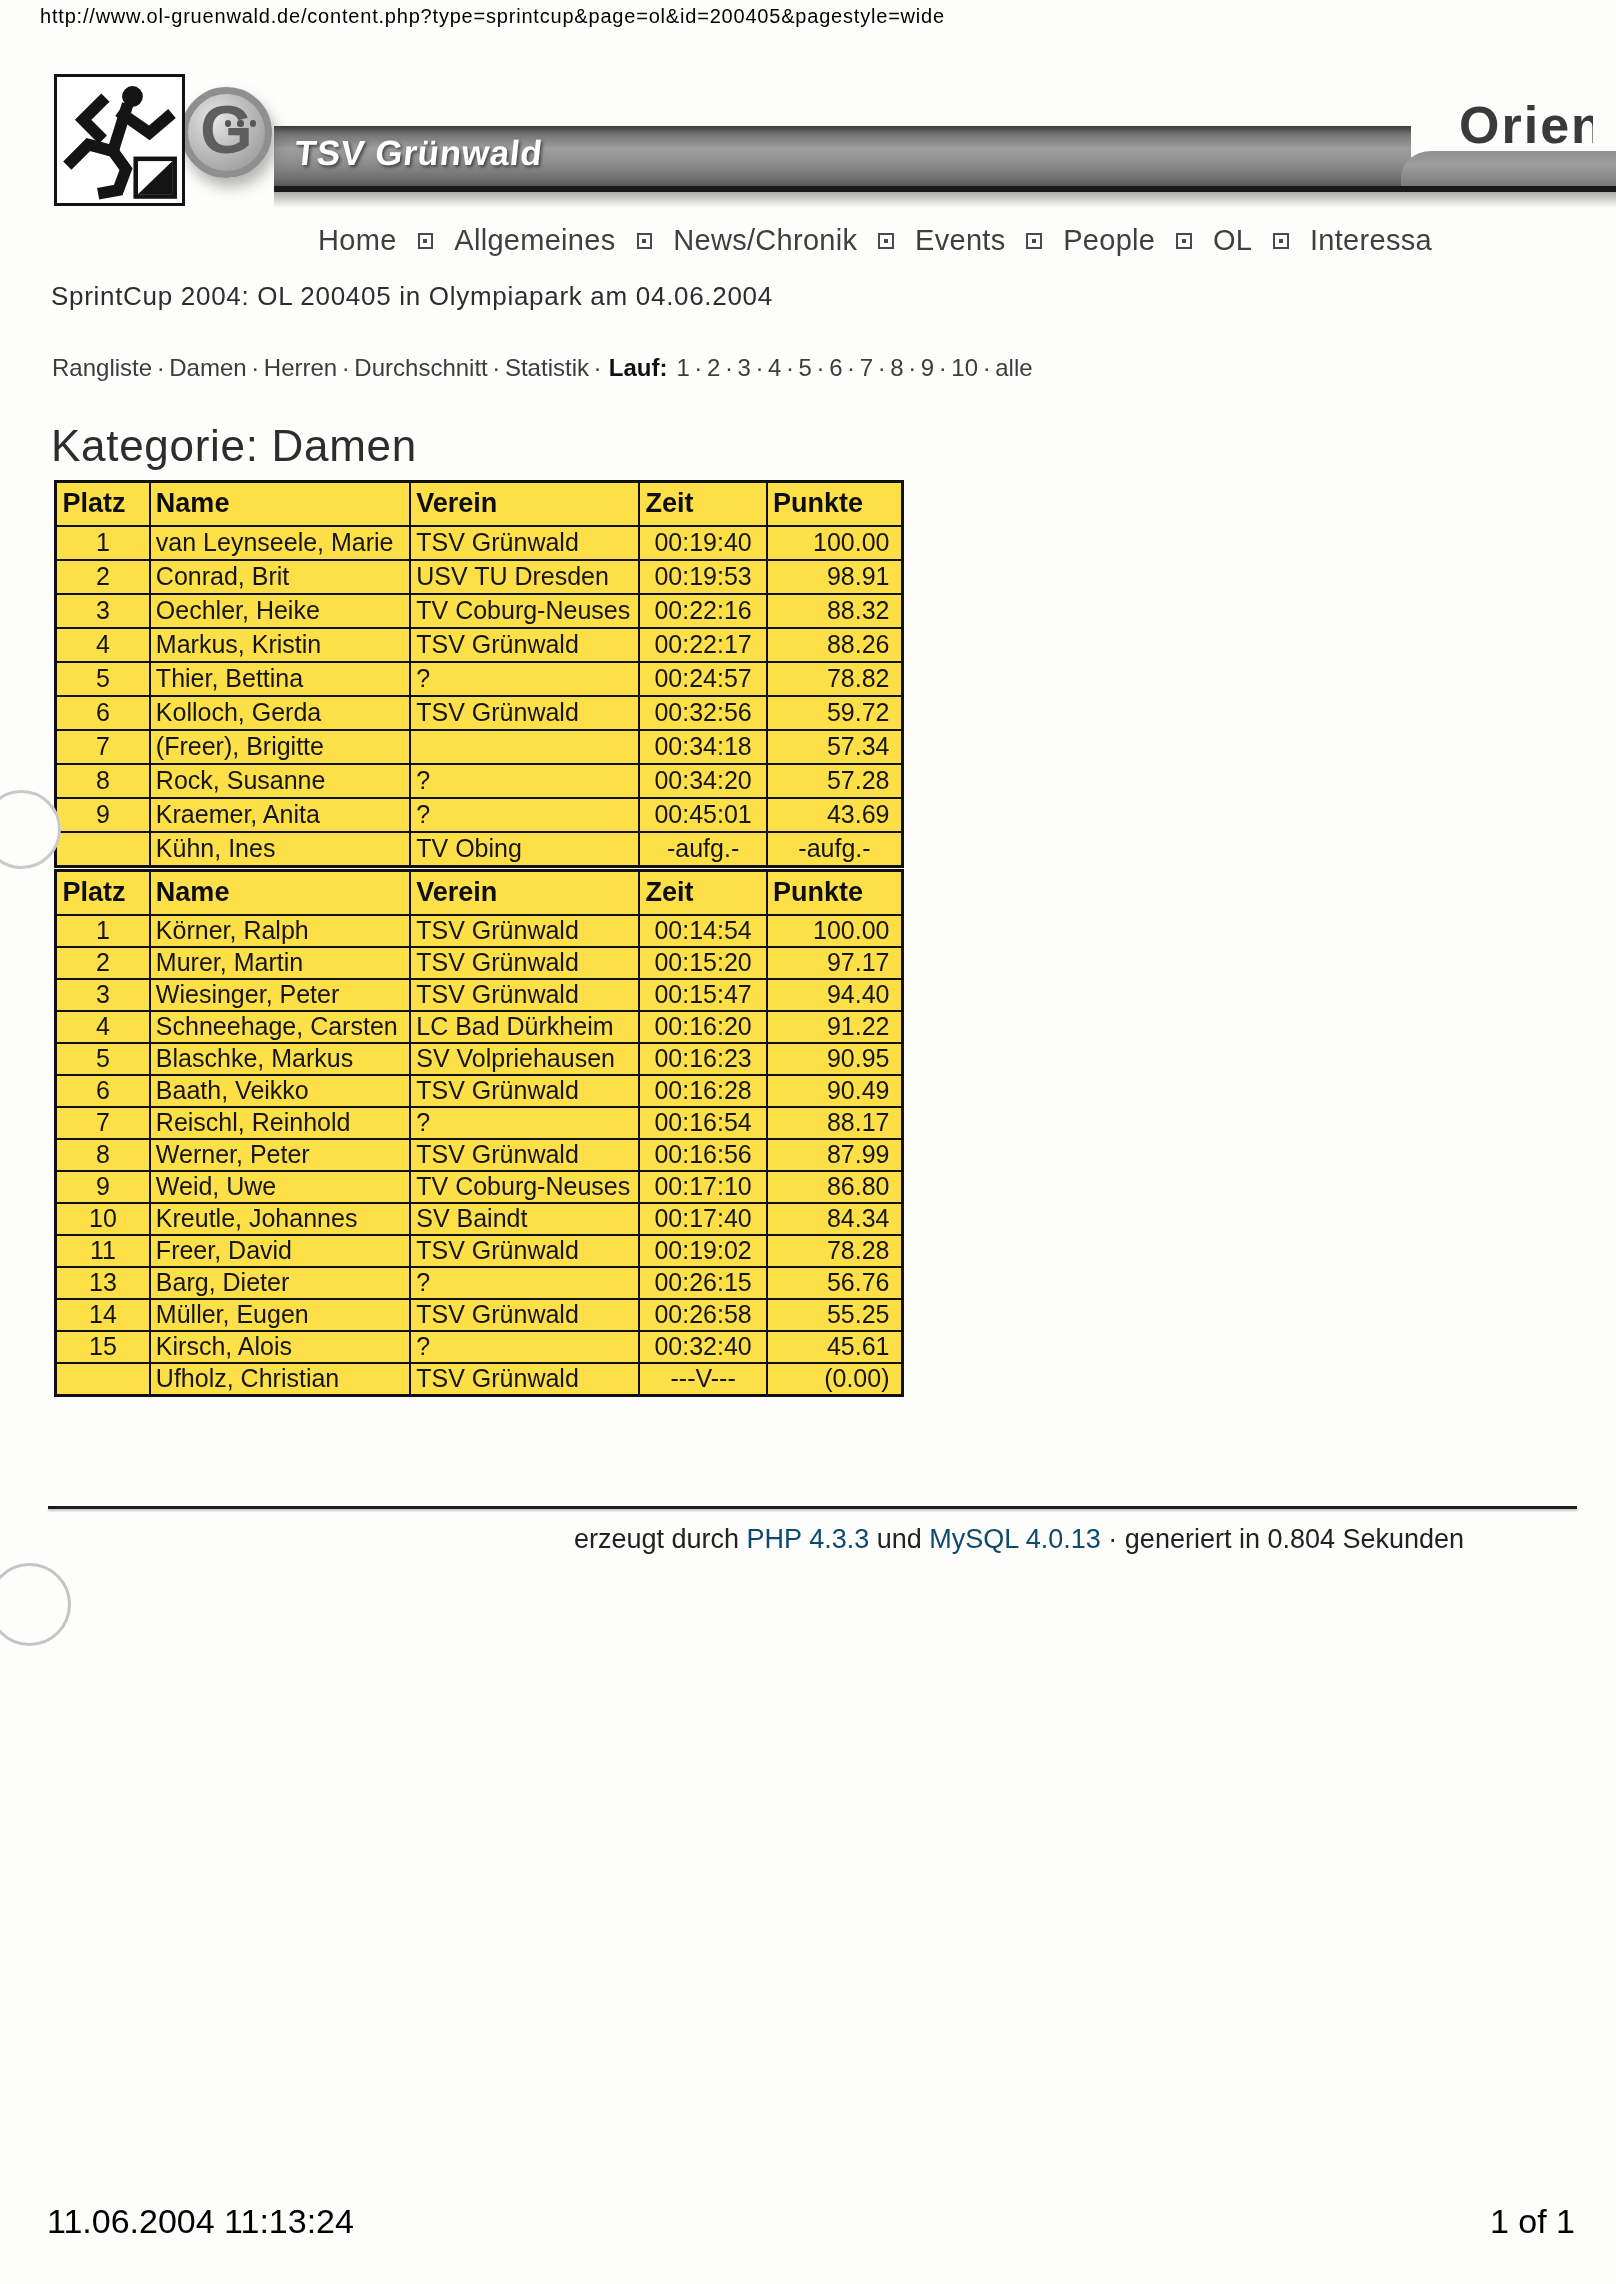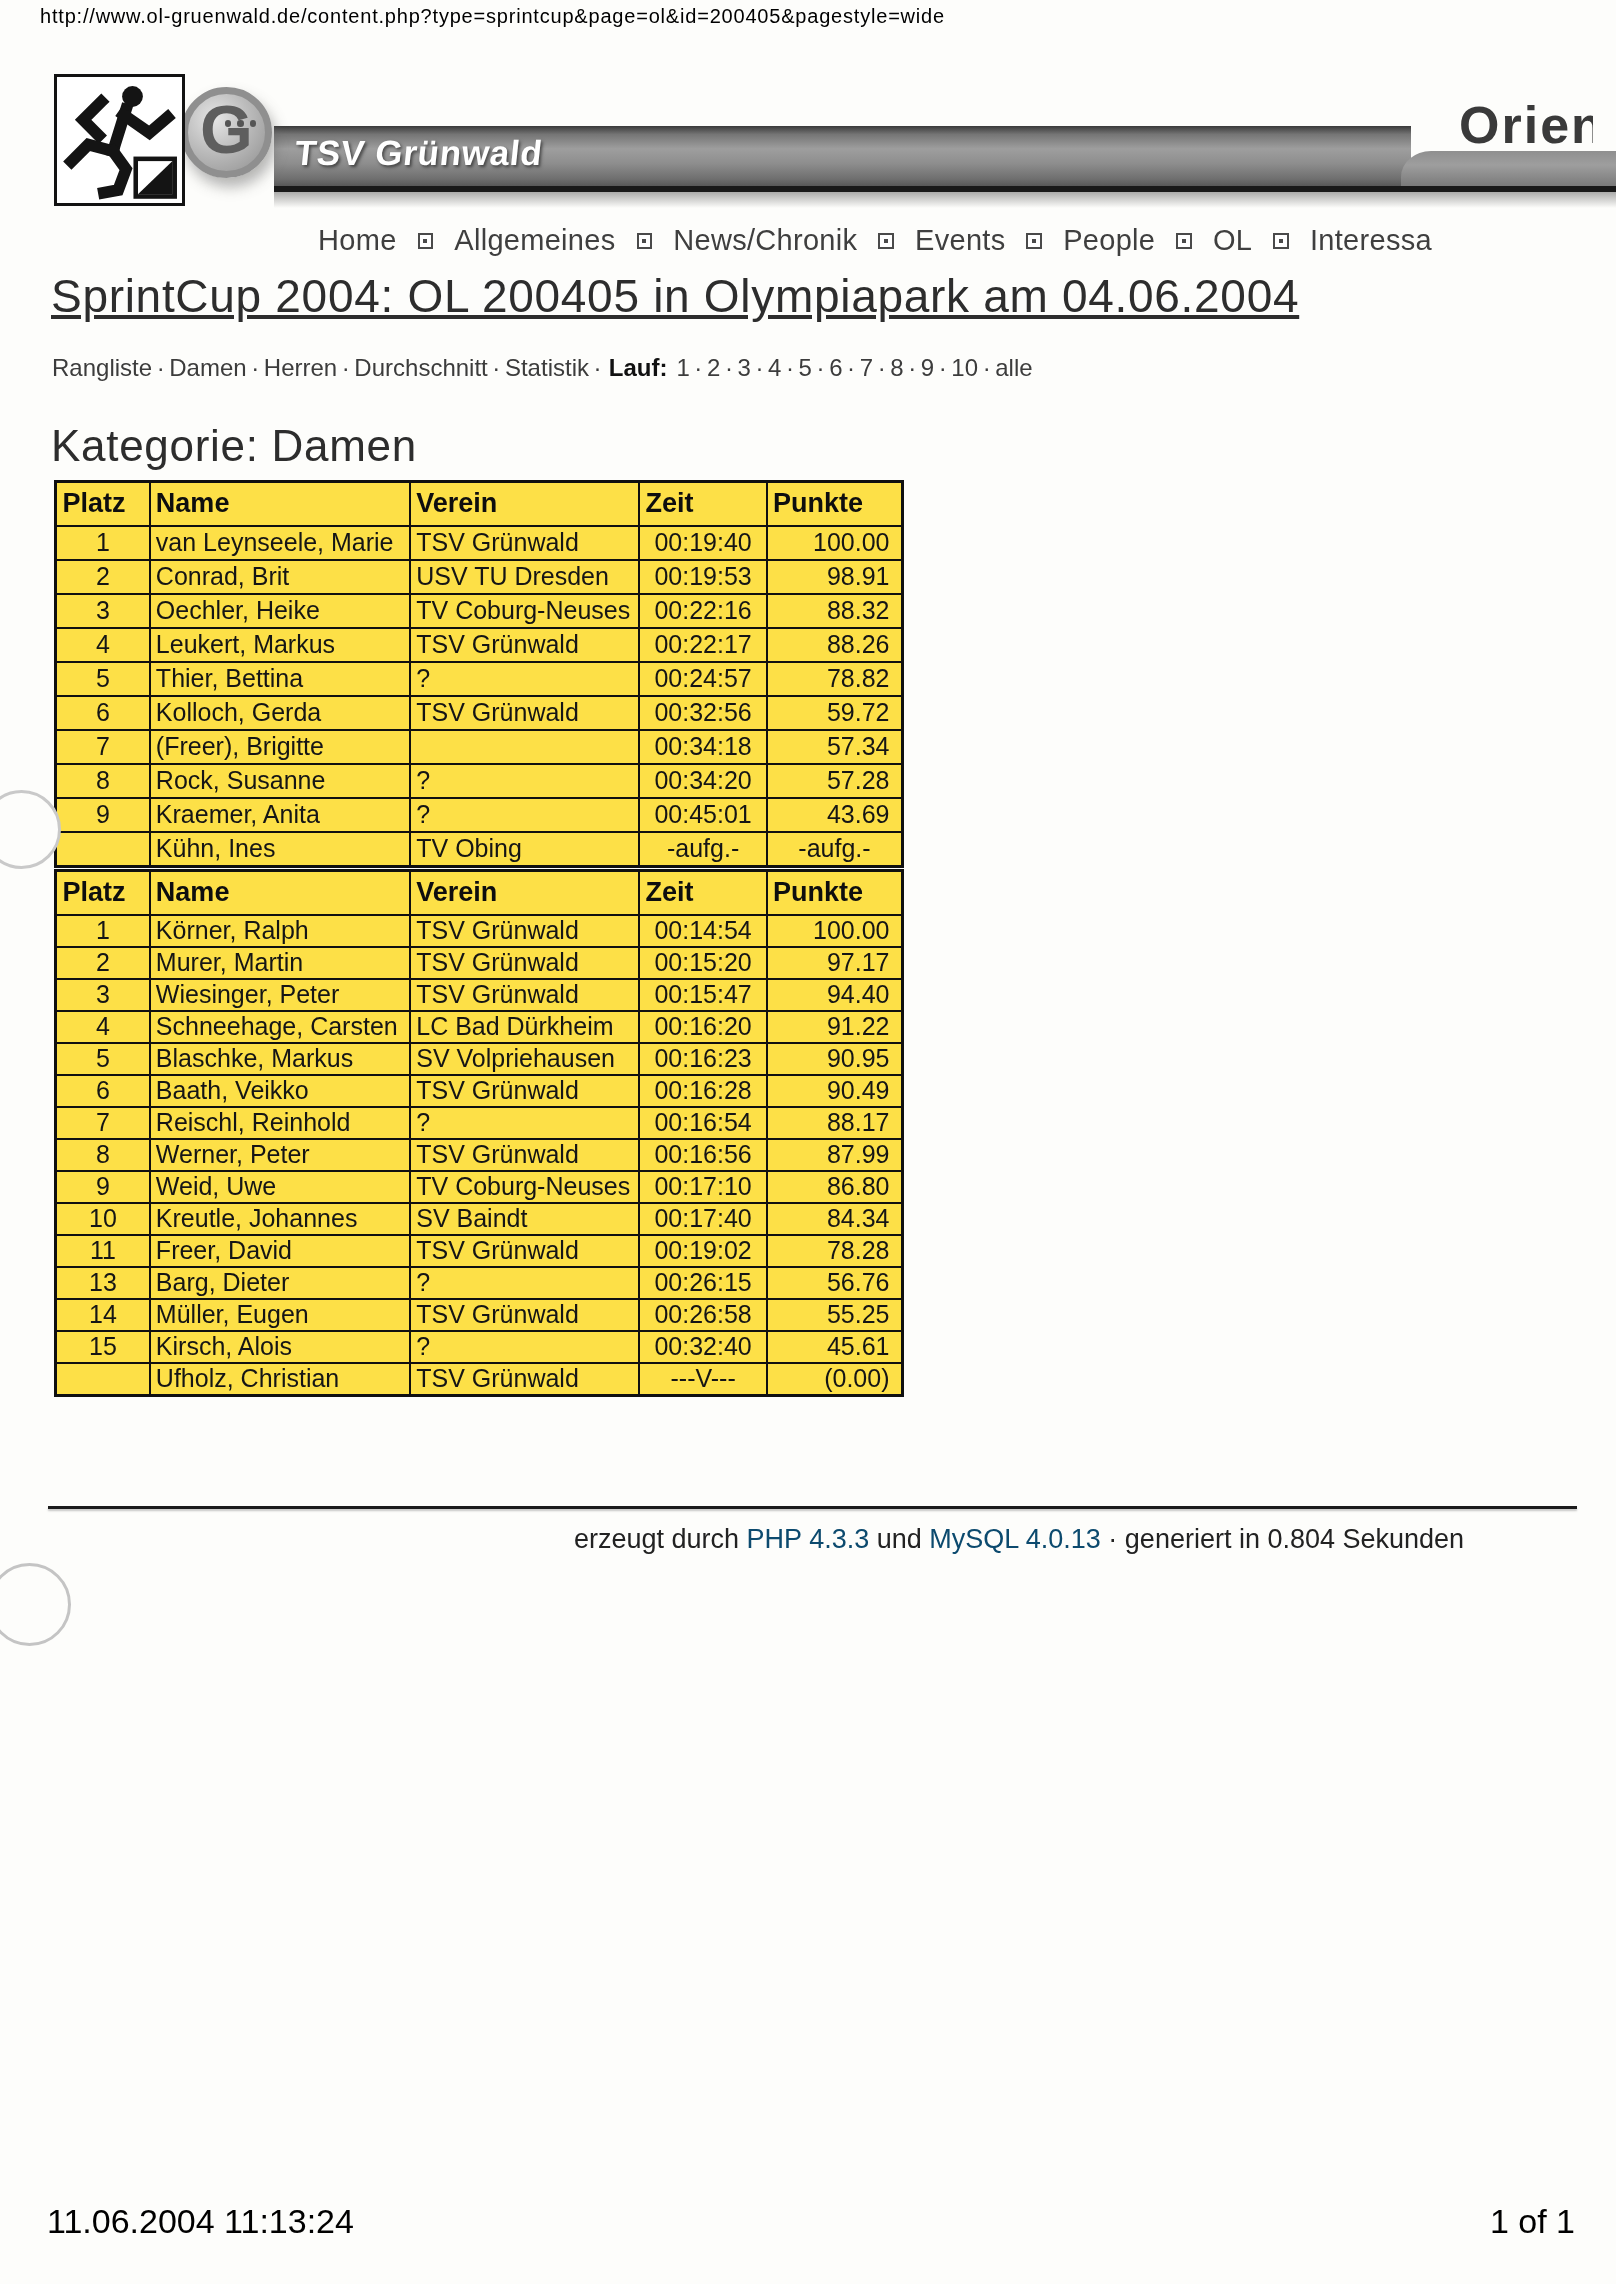--- a/index.html
+++ b/index.html
@@ -30,21 +30,21 @@
   .site-name{position:absolute;left:295px;top:133px;z-index:2;font-size:35px;font-weight:bold;color:#fff;
     transform:skewX(-6deg);text-shadow:2px 2px 3.3px rgba(0,0,0,.55);letter-spacing:0.7px;white-space:nowrap;}
   .right-title{position:absolute;left:1459px;top:95px;width:134px;height:59px;overflow:hidden;z-index:2;
     font-size:52px;font-weight:bold;color:#3a3a3a;letter-spacing:2px;white-space:nowrap;}
   
   .main-nav{position:absolute;left:318px;top:224px;display:flex;align-items:center;gap:21px;white-space:nowrap;z-index:2;}
   .nav-item{font-size:29px;font-weight:normal;color:#3f3f3f;letter-spacing:0.3px;}
   .nav-square{display:inline-block;width:11.7px;height:11.7px;border:2.6px solid #4a4a4a;position:relative;top:0.7px;background:#fff;}
   .nav-square::after{content:"";position:absolute;left:3.9px;top:3.9px;width:3.9px;height:3.9px;background:#4a4a4a;}
   
-  .page-title{position:absolute;left:51px;top:269px;margin:0;font-size:46px;font-weight:400;color:#2d2d2d;letter-spacing:0.7px;white-space:nowrap;text-decoration:underline;}
+  .page-title{position:absolute;left:51px;top:281px;margin:0;font-size:26px;font-weight:400;color:#2d2d2d;letter-spacing:0.7px;white-space:nowrap;}
   .subnav{position:absolute;left:52px;top:354px;font-size:24px;color:#3c3c3c;white-space:nowrap;}
   .subnav-link{color:#3c3c3c;}
   .sep{margin:0 4.6px;color:#3c3c3c;}
   .lauf-label{font-weight:bold;color:#111;margin:0 9px 0 2.6px;}
   
   .category-section{position:absolute;left:51px;}
   .s0{top:421px;}
   .s1{top:860px;}
   .category-heading{margin:0;font-size:44px;font-weight:400;color:#2d2d2d;letter-spacing:0.7px;}
   .results-table{border-collapse:collapse;table-layout:fixed;width:801px;margin:9px 0 0 3.3px;background:#fde047;}
@@ -164,21 +164,21 @@
         </tr>
         <tr>
           <td class="c0">3</td>
           <td class="c1">Oechler, Heike</td>
           <td class="c2">TV Coburg-Neuses</td>
           <td class="c3">00:22:16</td>
           <td class="c4">88.32</td>
         </tr>
         <tr>
           <td class="c0">4</td>
-          <td class="c1">Leukert, Markus</td>
+          <td class="c1">Markus, Kristin</td>
           <td class="c2">TSV Grünwald</td>
           <td class="c3">00:22:17</td>
           <td class="c4">88.26</td>
         </tr>
         <tr>
           <td class="c0">5</td>
           <td class="c1">Thier, Bettina</td>
           <td class="c2">?</td>
           <td class="c3">00:24:57</td>
           <td class="c4">78.82</td>

